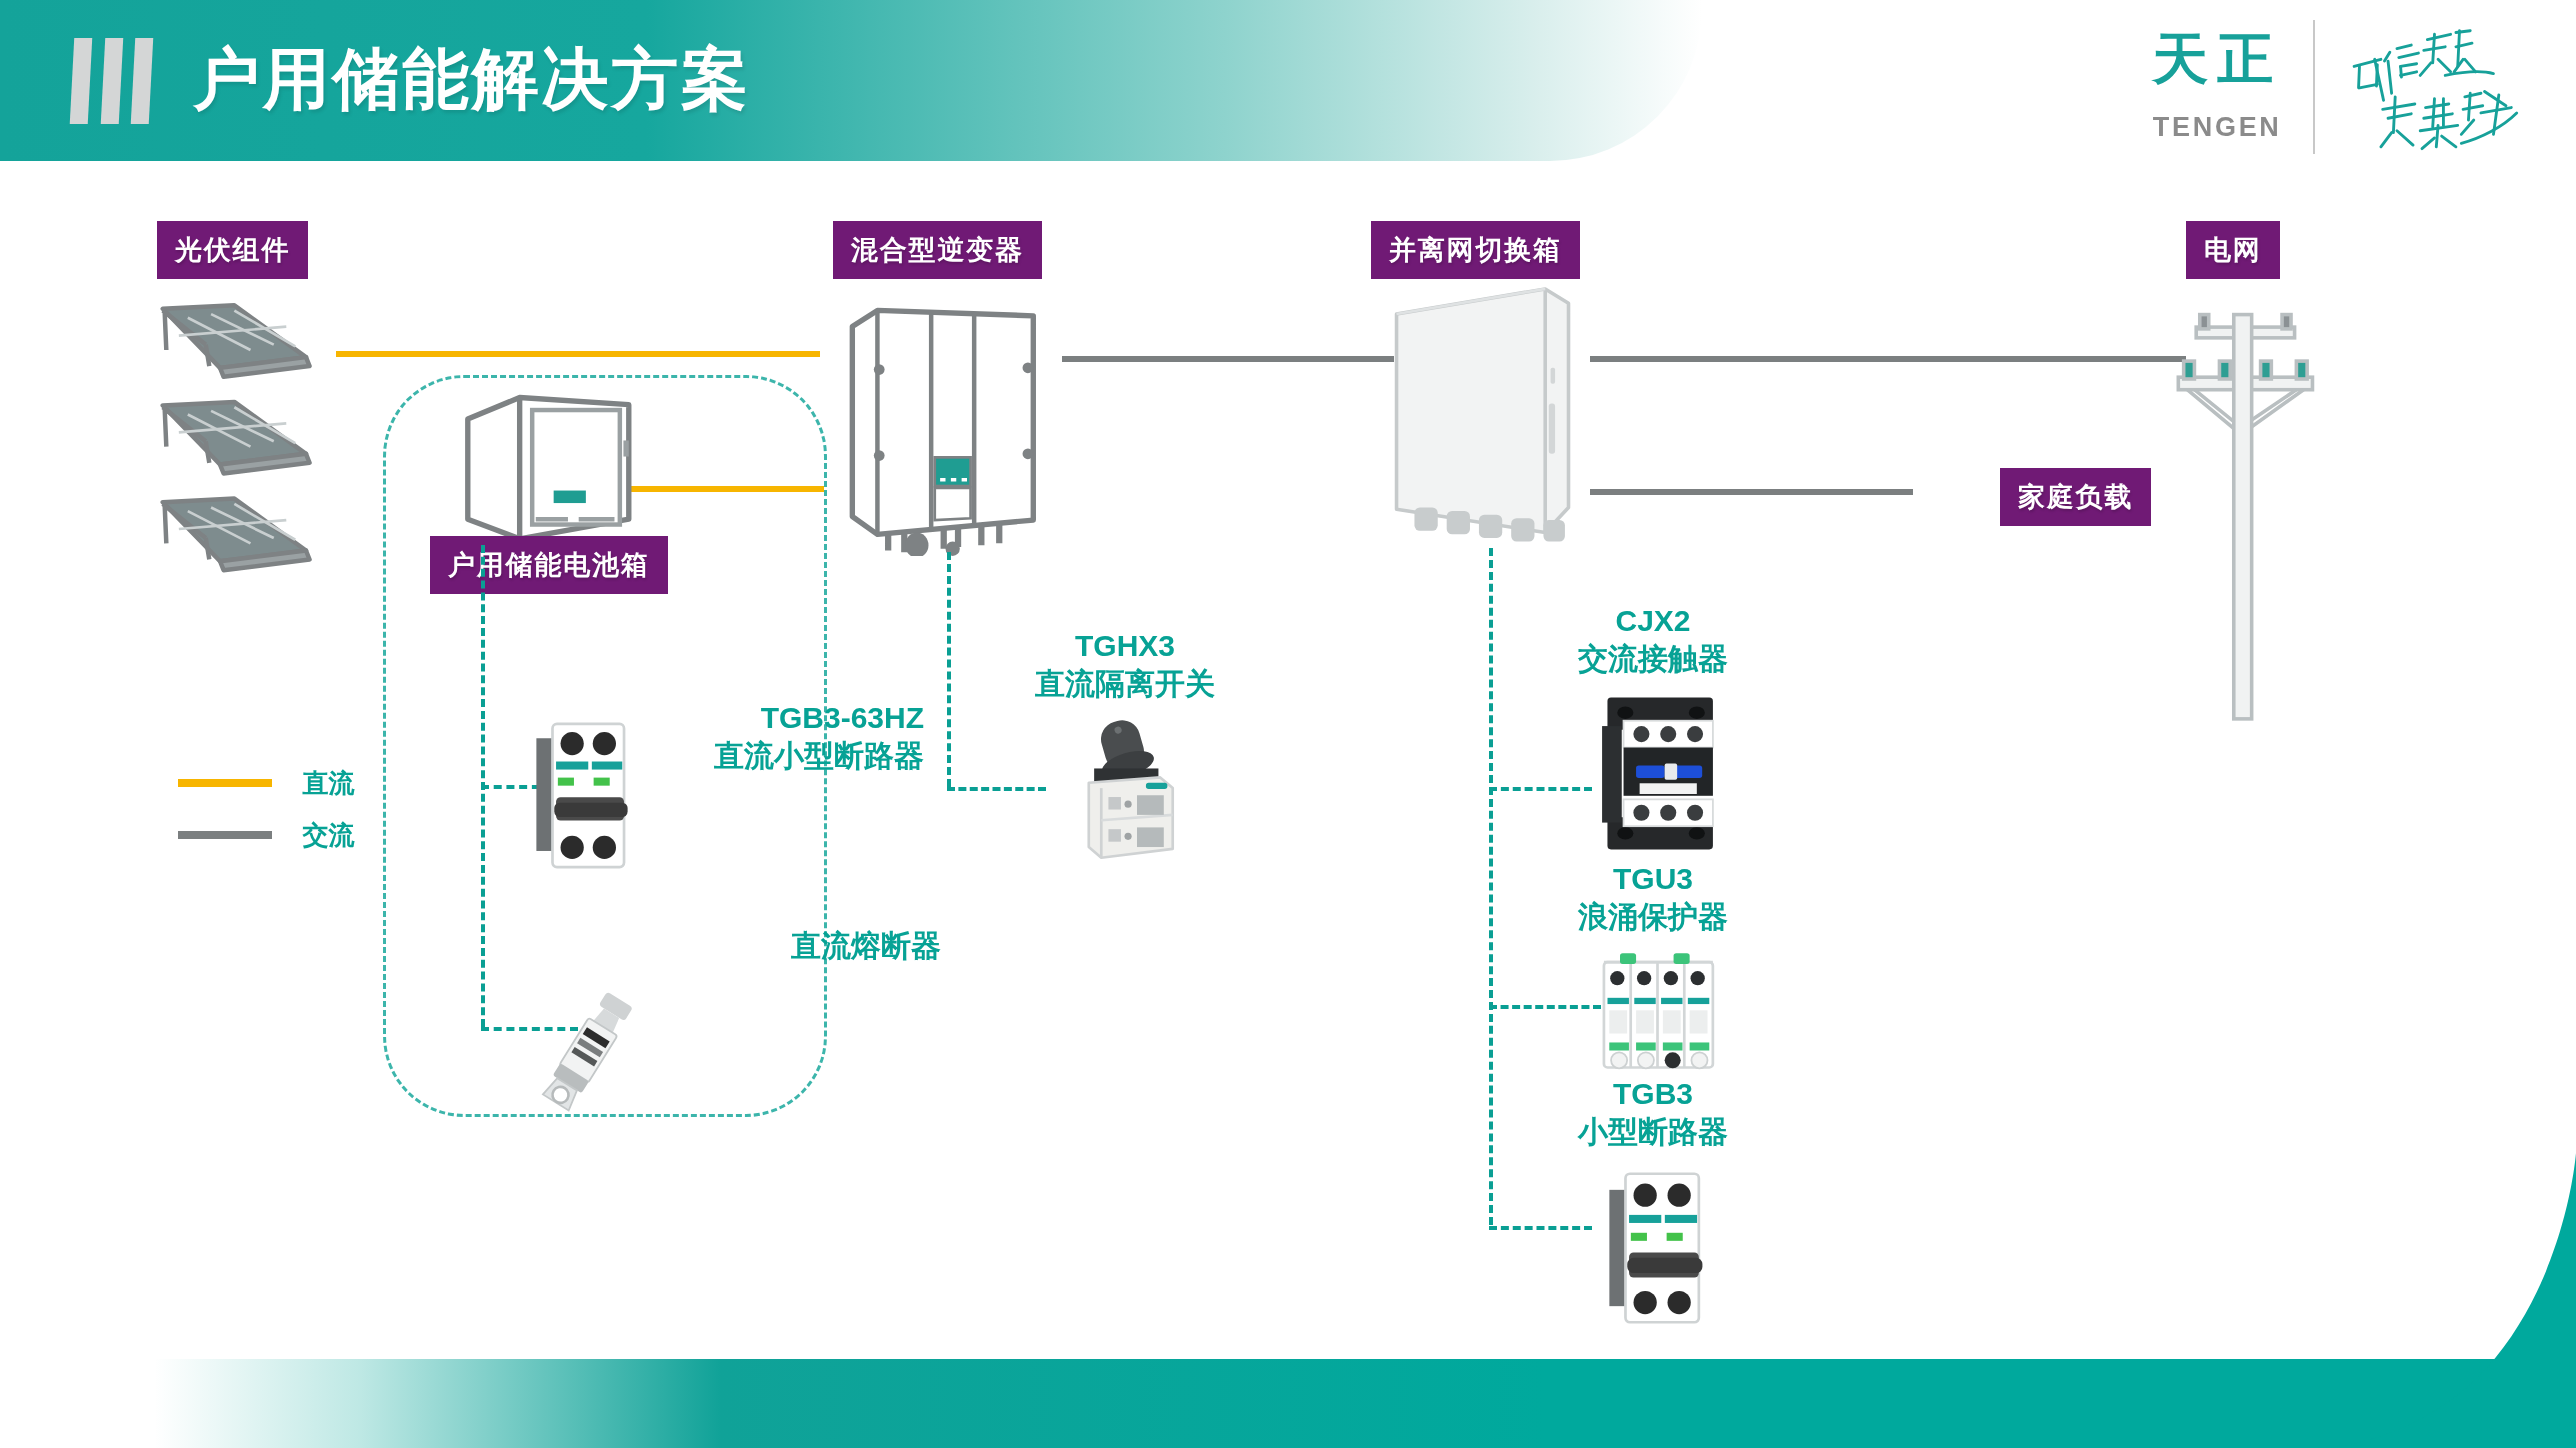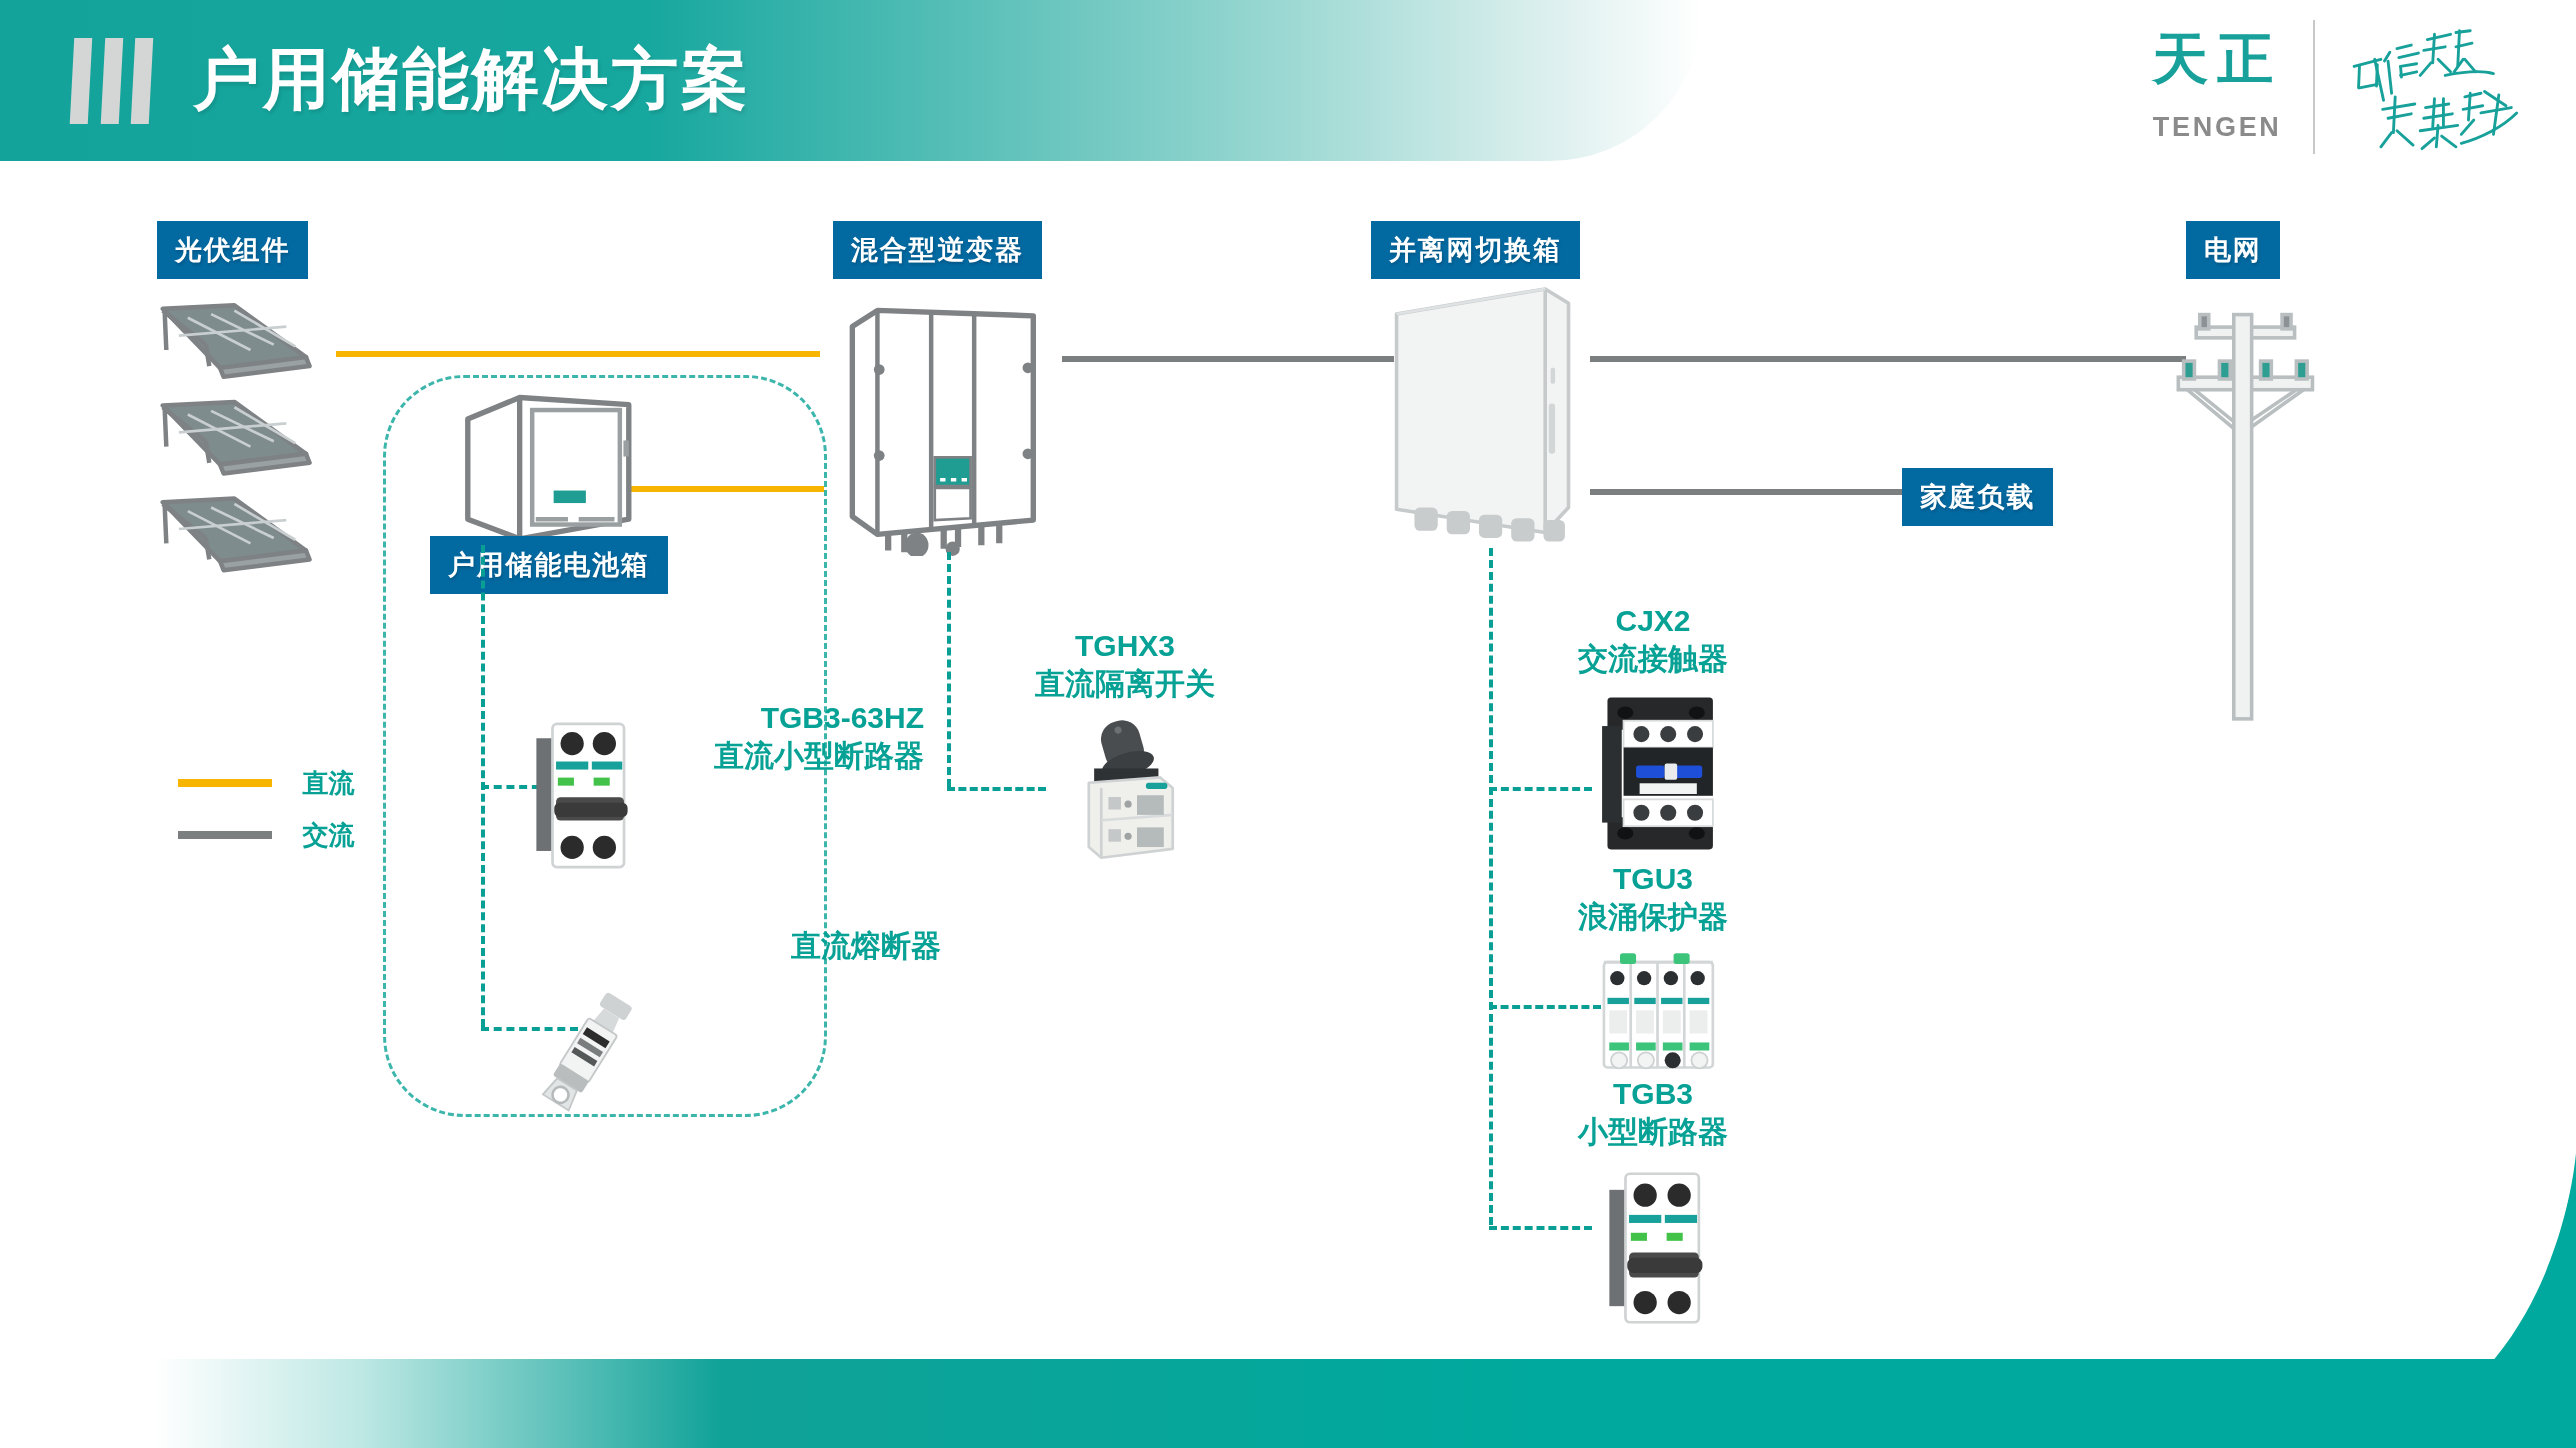--- a/index.html
+++ b/index.html
@@ -29,21 +29,21 @@
   
   .logo-wrap { position:absolute; right:52px; top:20px; display:flex; align-items:center; gap:30.5px; }
   .logo-left { display:flex; flex-direction:column; align-items:center; }
   .logo-cn { font-size:56px; font-weight:bold; color:#17a19a; letter-spacing:9px; line-height:63px;font-family:Liberation Mono, monospace; }
   .logo-en { font-size:27px; font-weight:bold; color:#8b8b8b; letter-spacing:2.7px; margin-top:17px; }
   .logo-div { width:1.8px; height:134px; background:#c8c8c8; }
   .logo-slogan { width:179px; height:134px; }
 
   
   .tag {
-    position:absolute; background:#0369a1; color:#fff; font-weight:bold;
+    position:absolute; background:#701a75; color:#fff; font-weight:bold;
     font-size:27px; letter-spacing:1.8px; padding:10.8px 18px; white-space:nowrap;
     text-shadow:0.9px 1.8px 2.7px rgba(0,0,0,0.18);
   }
 
   
   .line { position:absolute; }
   .line.dc { background:#f7b500; height:6.3px; }
   .line.ac { background:#7b7f80; height:6.3px; }
 
   
@@ -425,21 +425,21 @@
       <rect x="30" y="58" width="36" height="9" fill="#17a19a"></rect>
       <rect x="70" y="58" width="36" height="9" fill="#17a19a"></rect>
       <rect x="32" y="78" width="18" height="9" fill="#43c24a"></rect>
       <rect x="72" y="78" width="18" height="9" fill="#43c24a"></rect>
       <rect x="30" y="100" width="78" height="28" rx="5" fill="#4a4a4a"></rect>
       <rect x="28" y="106" width="84" height="17" rx="7" fill="#3a3a3a"></rect>
     </svg>
   </div>
 </div>
 
-<div class="tag" style="left:1902px; top:468px;">家庭负载</div>
+<div class="tag" style="left:2000px; top:468px;">家庭负载</div>
 
 <div class="tag" style="left:2186px; top:221px;">电网</div>
 <div class="comp" style="left:2164px; top:291px;">
   <svg width="161" height="430" viewBox="0 0 180 480" fill="none">
     <g stroke="#b9bfc1" stroke-width="4" fill="#f0f2f2">
       <rect x="36" y="40" width="110" height="12"></rect>
       <rect x="40" y="26" width="10" height="16" fill="#8b9194"></rect>
       <rect x="132" y="26" width="10" height="16" fill="#8b9194"></rect>
       <rect x="16" y="96" width="150" height="14"></rect>
       <rect x="22" y="78" width="12" height="20" fill="#2e9e93"></rect>

